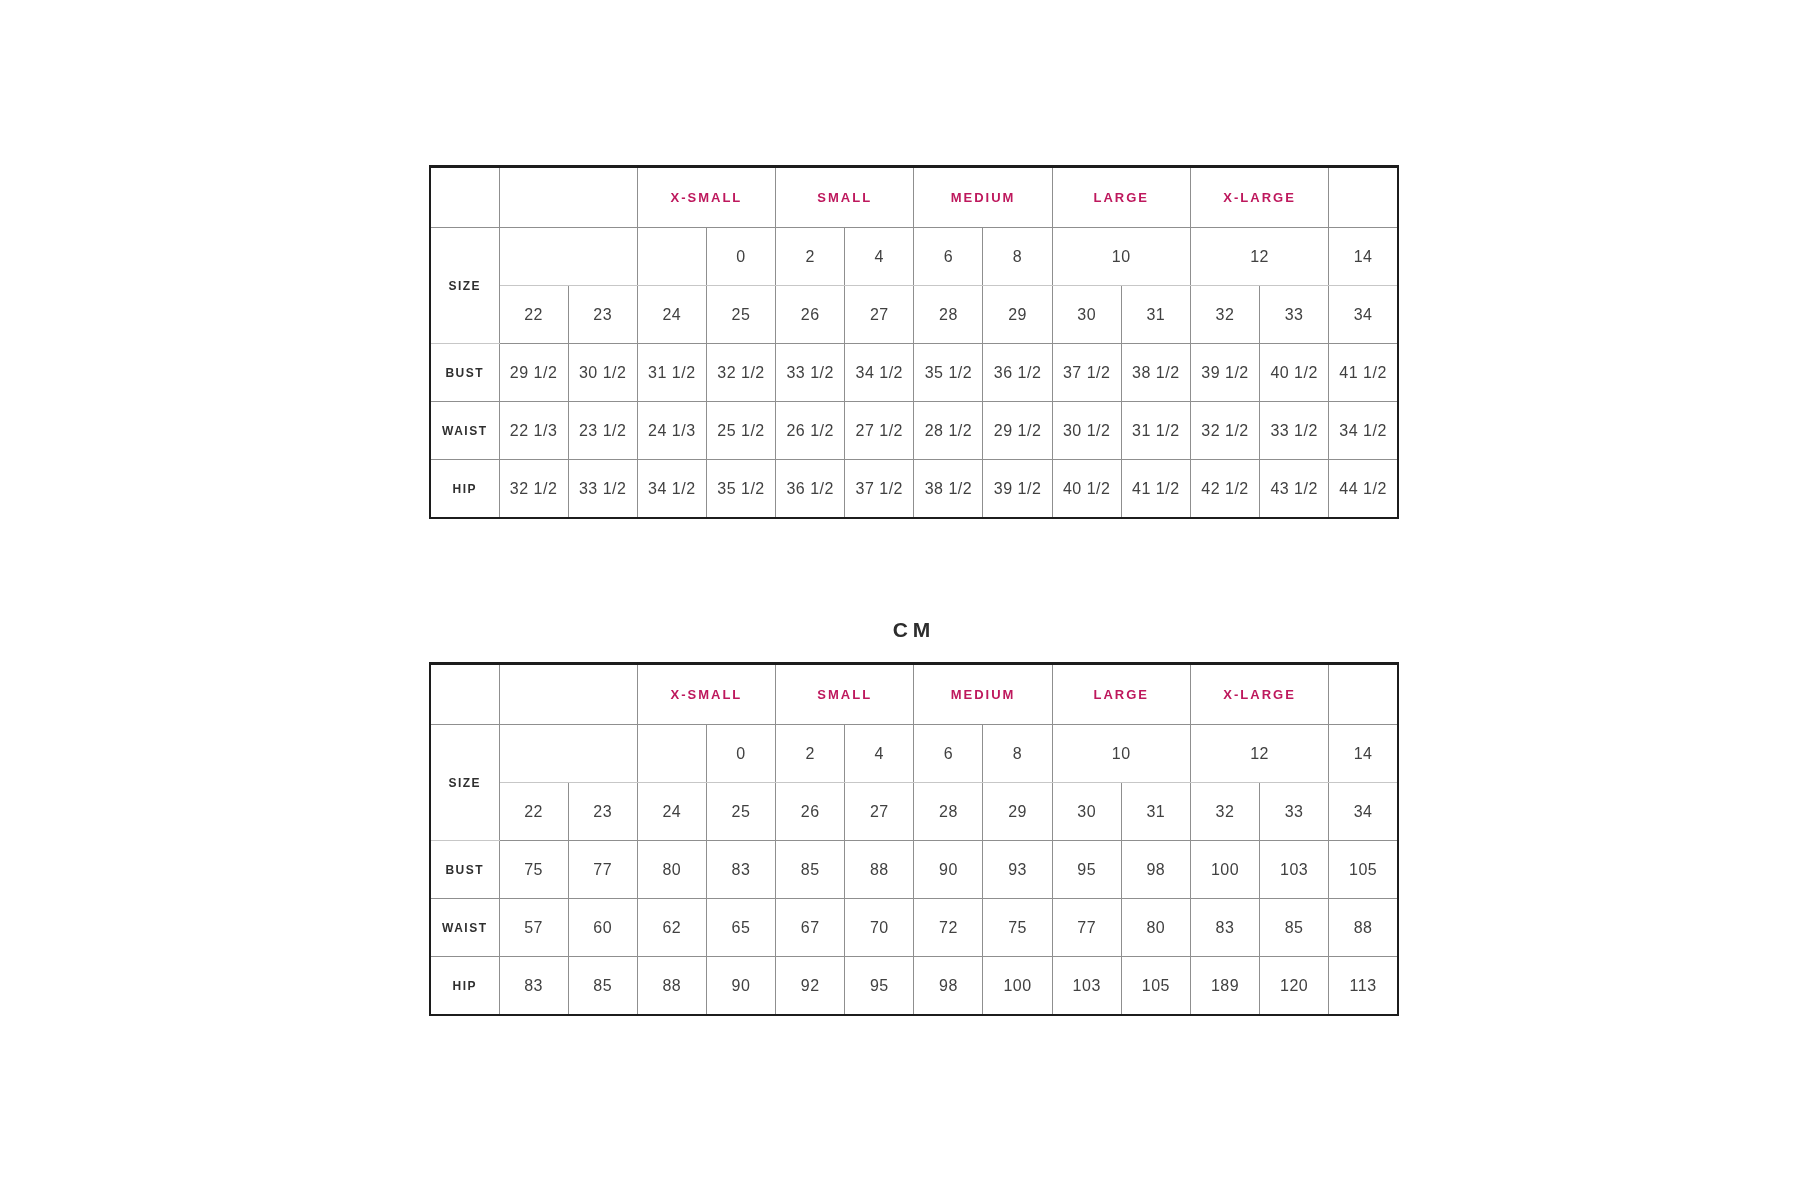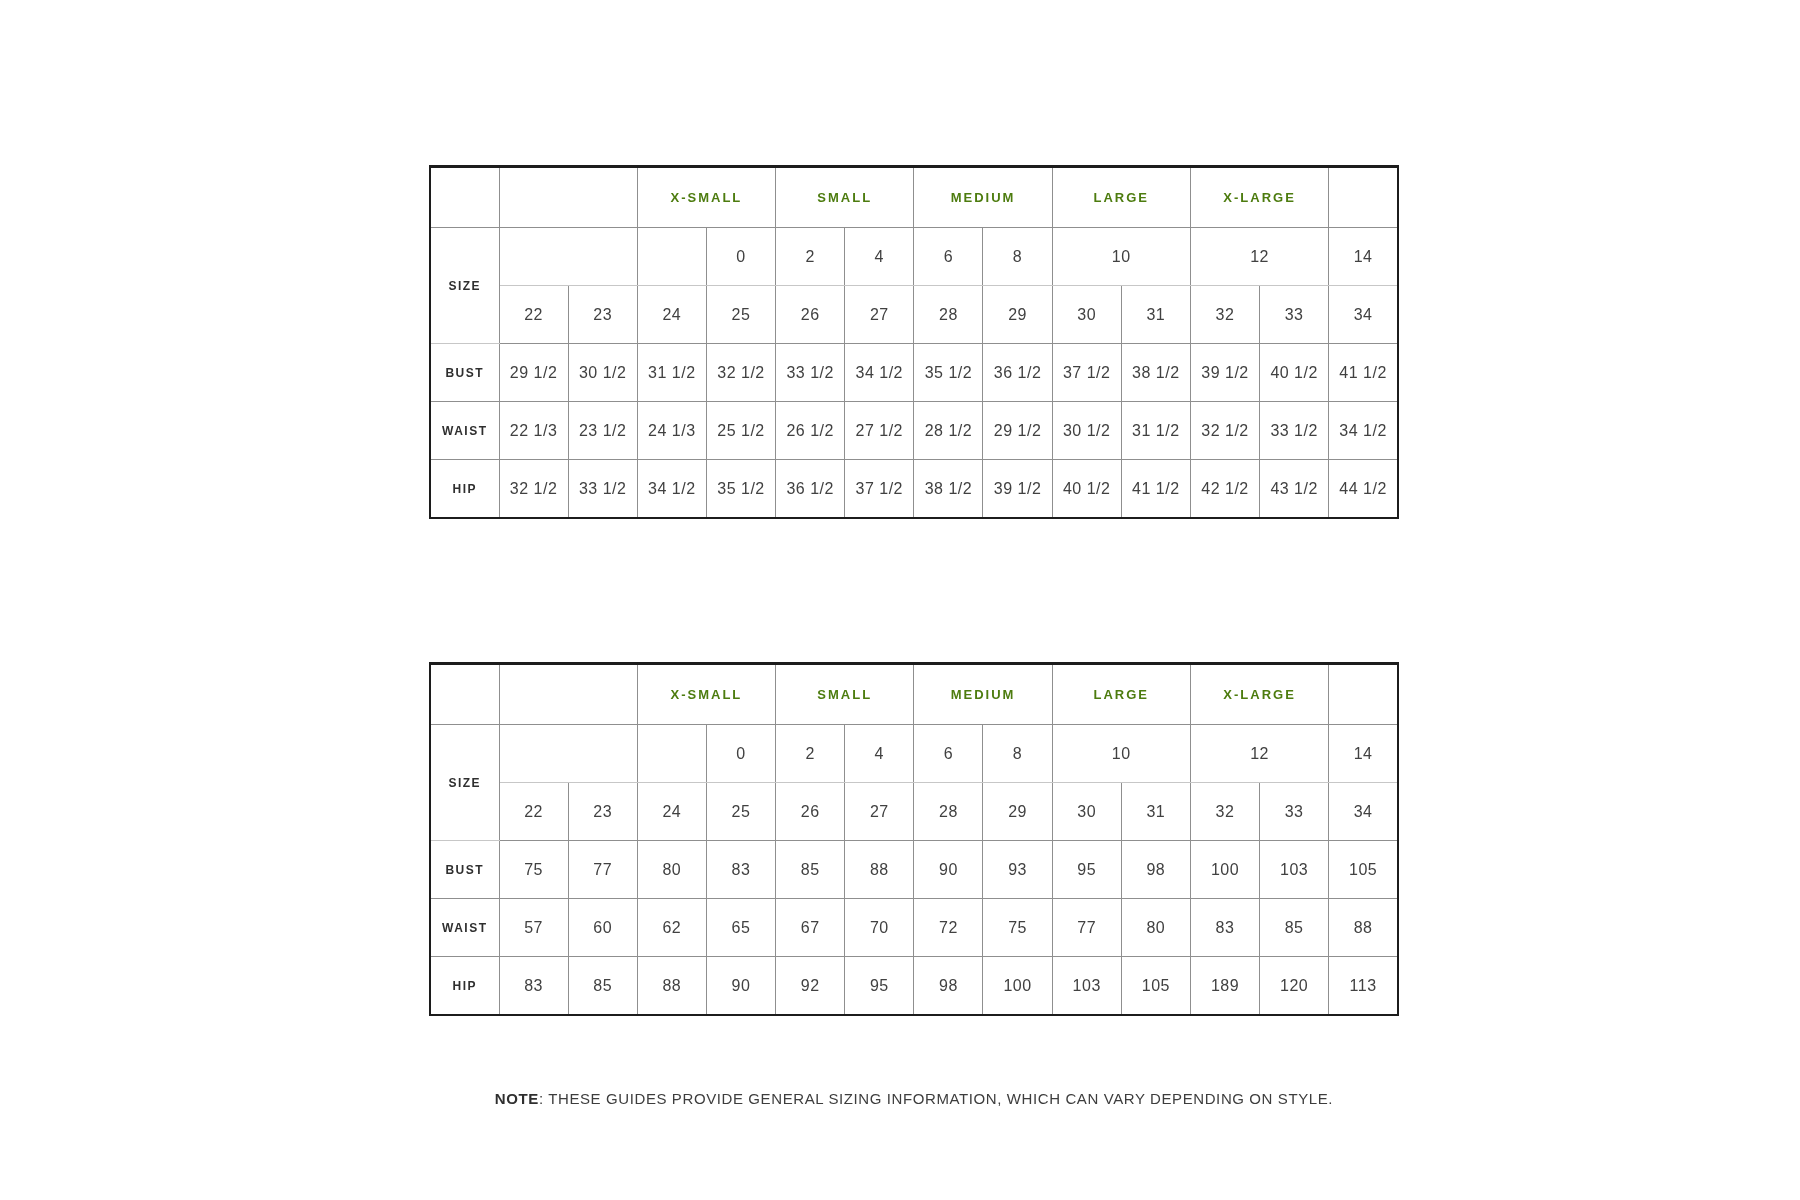--- a/index.html
+++ b/index.html
@@ -22,21 +22,21 @@
     border:2px solid #1c1c1c;border-top:3px solid #1c1c1c;
   }
   table.size-table td{
     border:1px solid #8f8f8f;height:57px;text-align:center;vertical-align:middle;
     padding:0;background:#ffffff;
   }
   table.size-table tr[data-name="group-header-row"] td{height:59px;}
   
   table.size-table tr[data-name="size-top-row"] td{border-bottom:1px solid #c7c7c7;}
   td.lbl{font-weight:700;font-size:12px;letter-spacing:1.5px;color:#2f2f2f;}
-  td.group{font-weight:700;font-size:13px;letter-spacing:2px;color:#4d7c0f;margin-top:45px;}
+  td.group{font-weight:700;font-size:13px;letter-spacing:2px;color:#be185d;margin-top:45px;}
   td.num{font-size:16px;letter-spacing:0.5px;color:#414141;font-weight:400;}
   .note{
     position:absolute;top:1090px;left:0;width:100%;text-align:center;
     font-size:15px;letter-spacing:0.6px;color:#3d3d3d;line-height:18px;
   }
   .note .note-label{font-weight:700;color:#2f2f2f;}
 </style>
 </head>
 <body data-name="size-guide-page">
 
@@ -144,20 +144,21 @@
             <td data-name="measurement-value-cell" class="num">40 1/2</td>
             <td data-name="measurement-value-cell" class="num">41 1/2</td>
             <td data-name="measurement-value-cell" class="num">42 1/2</td>
             <td data-name="measurement-value-cell" class="num">43 1/2</td>
             <td data-name="measurement-value-cell" class="num">44 1/2</td>
           </tr>
         </tbody>
       </table>
     </div>
 
+  <div id="cm-title" class="tbl-title" data-name="cm-table-title">CM</div>
   <div id="cm-host" class="table-host" data-name="cm-table-section">
       <table class="size-table" data-name="cm-size-table">
         <colgroup>
           <col style="width: 69px;">
           <col>
           <col>
           <col>
           <col>
           <col>
           <col>
@@ -253,15 +254,14 @@
             <td data-name="measurement-value-cell" class="num">103</td>
             <td data-name="measurement-value-cell" class="num">105</td>
             <td data-name="measurement-value-cell" class="num">189</td>
             <td data-name="measurement-value-cell" class="num">120</td>
             <td data-name="measurement-value-cell" class="num">113</td>
           </tr>
         </tbody>
       </table>
     </div>
 
-  <div class="note" data-name="sizing-note"><span class="note-label" data-name="note-label">NOTE</span><span data-name="note-text">: THESE GUIDES PROVIDE GENERAL SIZING INFORMATION, WHICH CAN VARY DEPENDING ON STYLE.</span></div>
 
 </div>
 
 </body></html>

